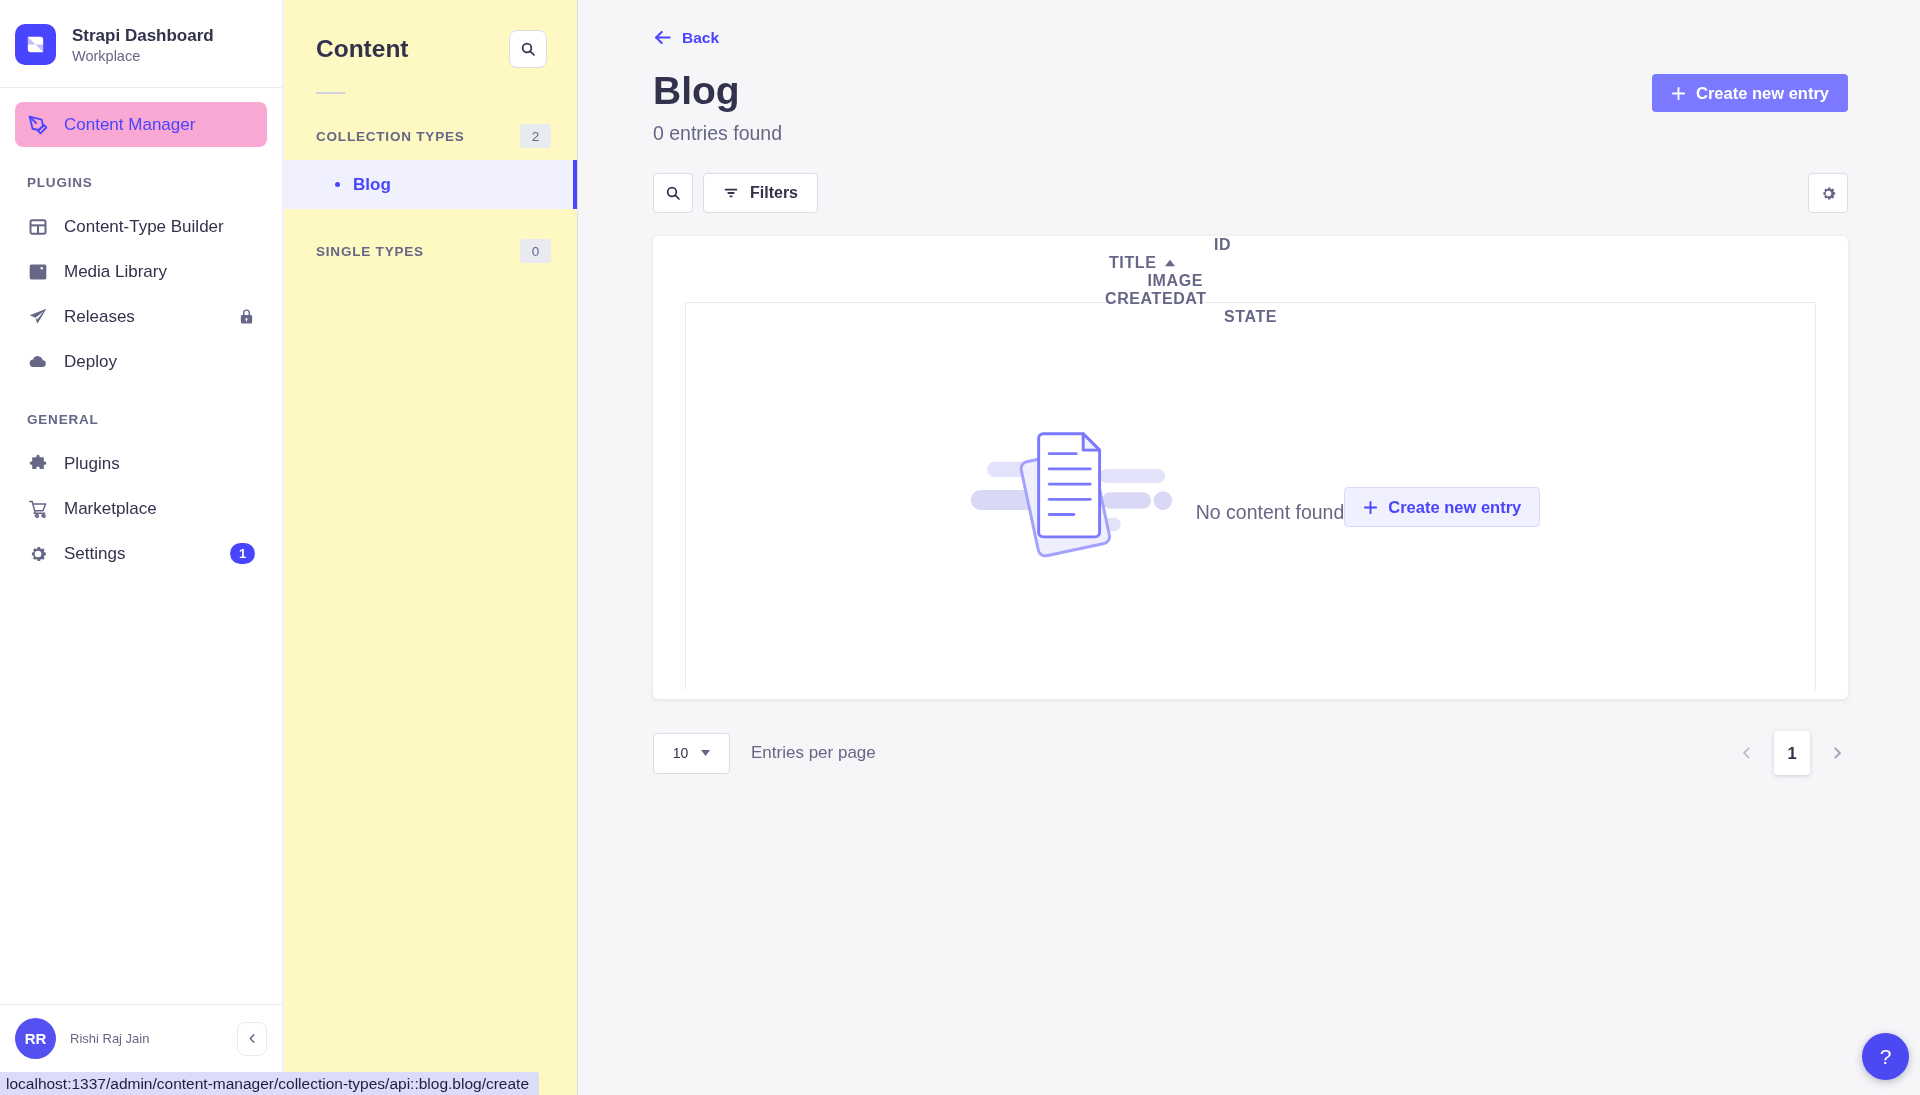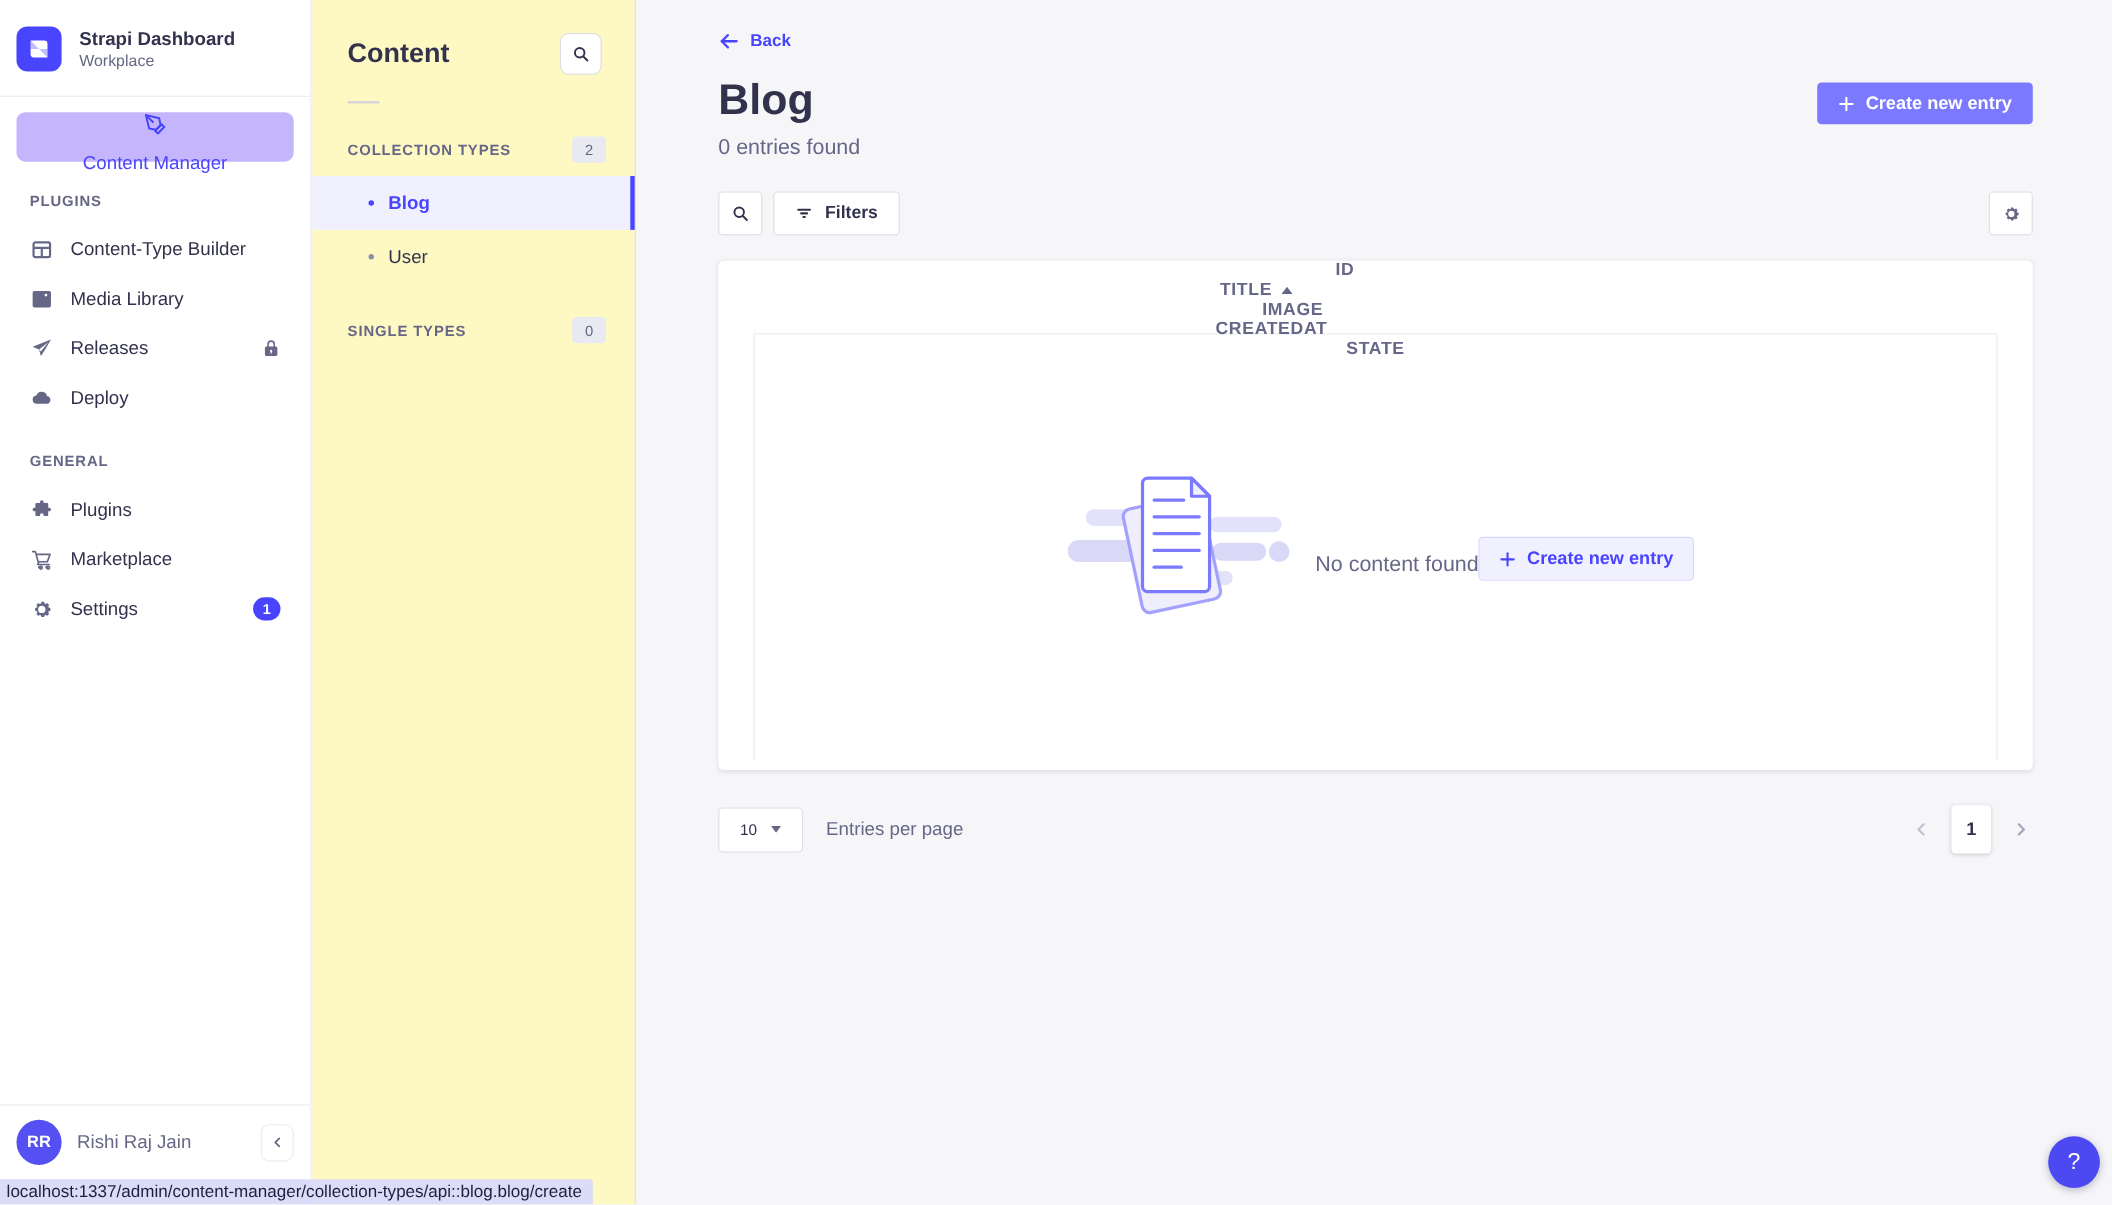--- a/index.html
+++ b/index.html
@@ -8,28 +8,28 @@
 
   
   .nav { position:absolute; left:0; top:0; bottom:0; width:283px; background:#ffffff; border-right:1px solid #eaeaef; z-index:2; }
   .brand { display:flex; align-items:center; gap:16px; padding:24px 15px 22px 15px; border-bottom:1px solid #eaeaef; }
   .brand-logo { width:41px; height:41px; border-radius:10px; background:#4945ff; display:flex; align-items:center; justify-content:center; flex:0 0 auto; }
   .brand-title { font-size:17px; font-weight:bold; color:#32324d; line-height:21px; }
   .brand-sub { font-size:14.5px; color:#666687; margin-top:2px; }
   .nav-body { padding:14px 15px; }
   .nav-item { display:flex; align-items:center; gap:15px; height:45px; border-radius:8px; padding:0 12px; font-size:17px; color:#32324d; cursor:pointer; }
   .nav-item .ico { width:22px; height:22px; display:flex; align-items:center; justify-content:center; color:#666687; flex:0 0 auto; }
-  .nav-item.active { background:#c4b5fd; color:#4945ff;flex-direction:column; }
+  .nav-item.active { background:#f9a8d4; color:#4945ff; }
   .nav-item.active .ico { color:#4945ff; }
   .nav-section-label { margin:28px 12px 14px 12px; font-size:13.5px; font-weight:bold; letter-spacing:.8px; color:#666687; }
   .nav-item .lock { margin-left:auto; color:#666687; display:flex; }
   .nav-badge { margin-left:auto; background:#4945ff; color:#fff; border-radius:12px; min-width:25px; height:21px; padding:0 8px; font-size:13px; font-weight:bold; display:flex; align-items:center; justify-content:center; }
   .nav-footer { position:absolute; left:0; right:0; bottom:23px; border-top:1px solid #eaeaef; padding:13px 15px; display:flex; align-items:center; gap:14px; background:#fff; cursor:pointer; }
   .avatar { width:41px; height:41px; border-radius:50%; background:#5450f2; color:#fff; font-size:15px; font-weight:bold; display:flex; align-items:center; justify-content:center; flex:0 0 auto; }
-  .user-name { font-size:17px; color:#666687; }
+  .user-name { font-size:13px; color:#666687; }
   .collapse-btn { margin-left:auto; width:30px; height:34px; border:1px solid #eaeaef; border-radius:8px; background:#fff; display:flex; align-items:center; justify-content:center; color:#666687; cursor:pointer; }
 
   
   .subnav { position:absolute; left:284px; top:0; bottom:0; width:294px; background:#fef9c3; border-right:1px solid #dcdce4; z-index:1; }
   .subnav-head { display:flex; align-items:center; justify-content:space-between; padding:30px 30px 0 32px; }
   .subnav-title { font-size:24.5px; font-weight:bold; color:#32324d; }
   .icon-btn-sm { width:38px; height:38px; background:#fff; border:1px solid #dcdce4; border-radius:8px; display:flex; align-items:center; justify-content:center; color:#32324d; cursor:pointer; }
   .subnav-divider { width:29px; border-top:2px solid #d2d2dc; margin:24px 0 0 32px; }
   .subnav-section-head { display:flex; align-items:center; justify-content:space-between; margin:30px 26px 12px 32px; }
   .subnav-section-label { font-size:13.5px; font-weight:bold; letter-spacing:.8px; color:#666687; }
@@ -214,24 +214,20 @@
   </div>
   <div class="subnav-divider"></div>
 
   <div class="subnav-section-head">
     <div class="subnav-section-label">COLLECTION TYPES</div>
     <div class="count-badge">2</div>
   </div>
   <div class="subnav-item active">
     <span class="bullet"></span>
     <span>Blog</span>
-  </div>
-  <div class="subnav-item">
-    <span class="bullet"></span>
-    <span>User</span>
   </div>
 
   <div class="subnav-section-head">
     <div class="subnav-section-label">SINGLE TYPES</div>
     <div class="count-badge">0</div>
   </div>
 </div>
 
 <div class="main">
   <div class="main-header">

